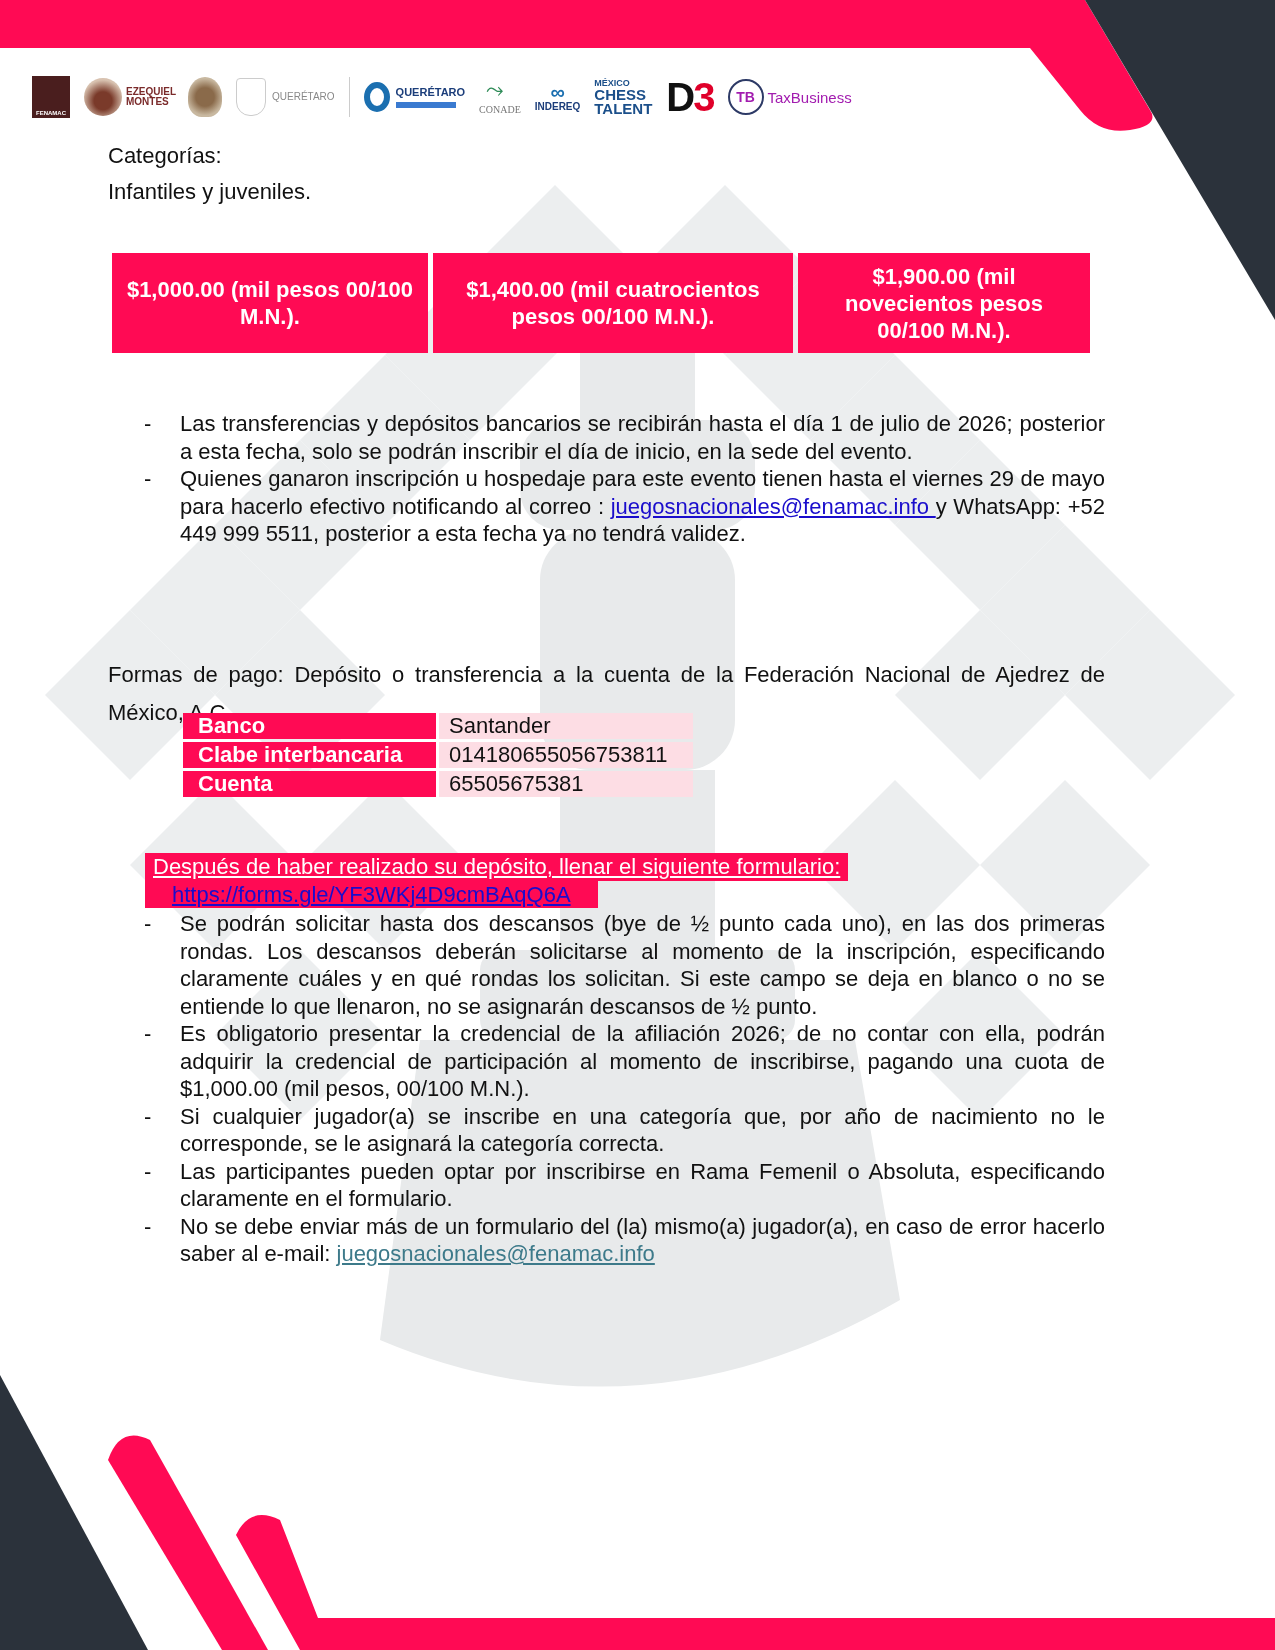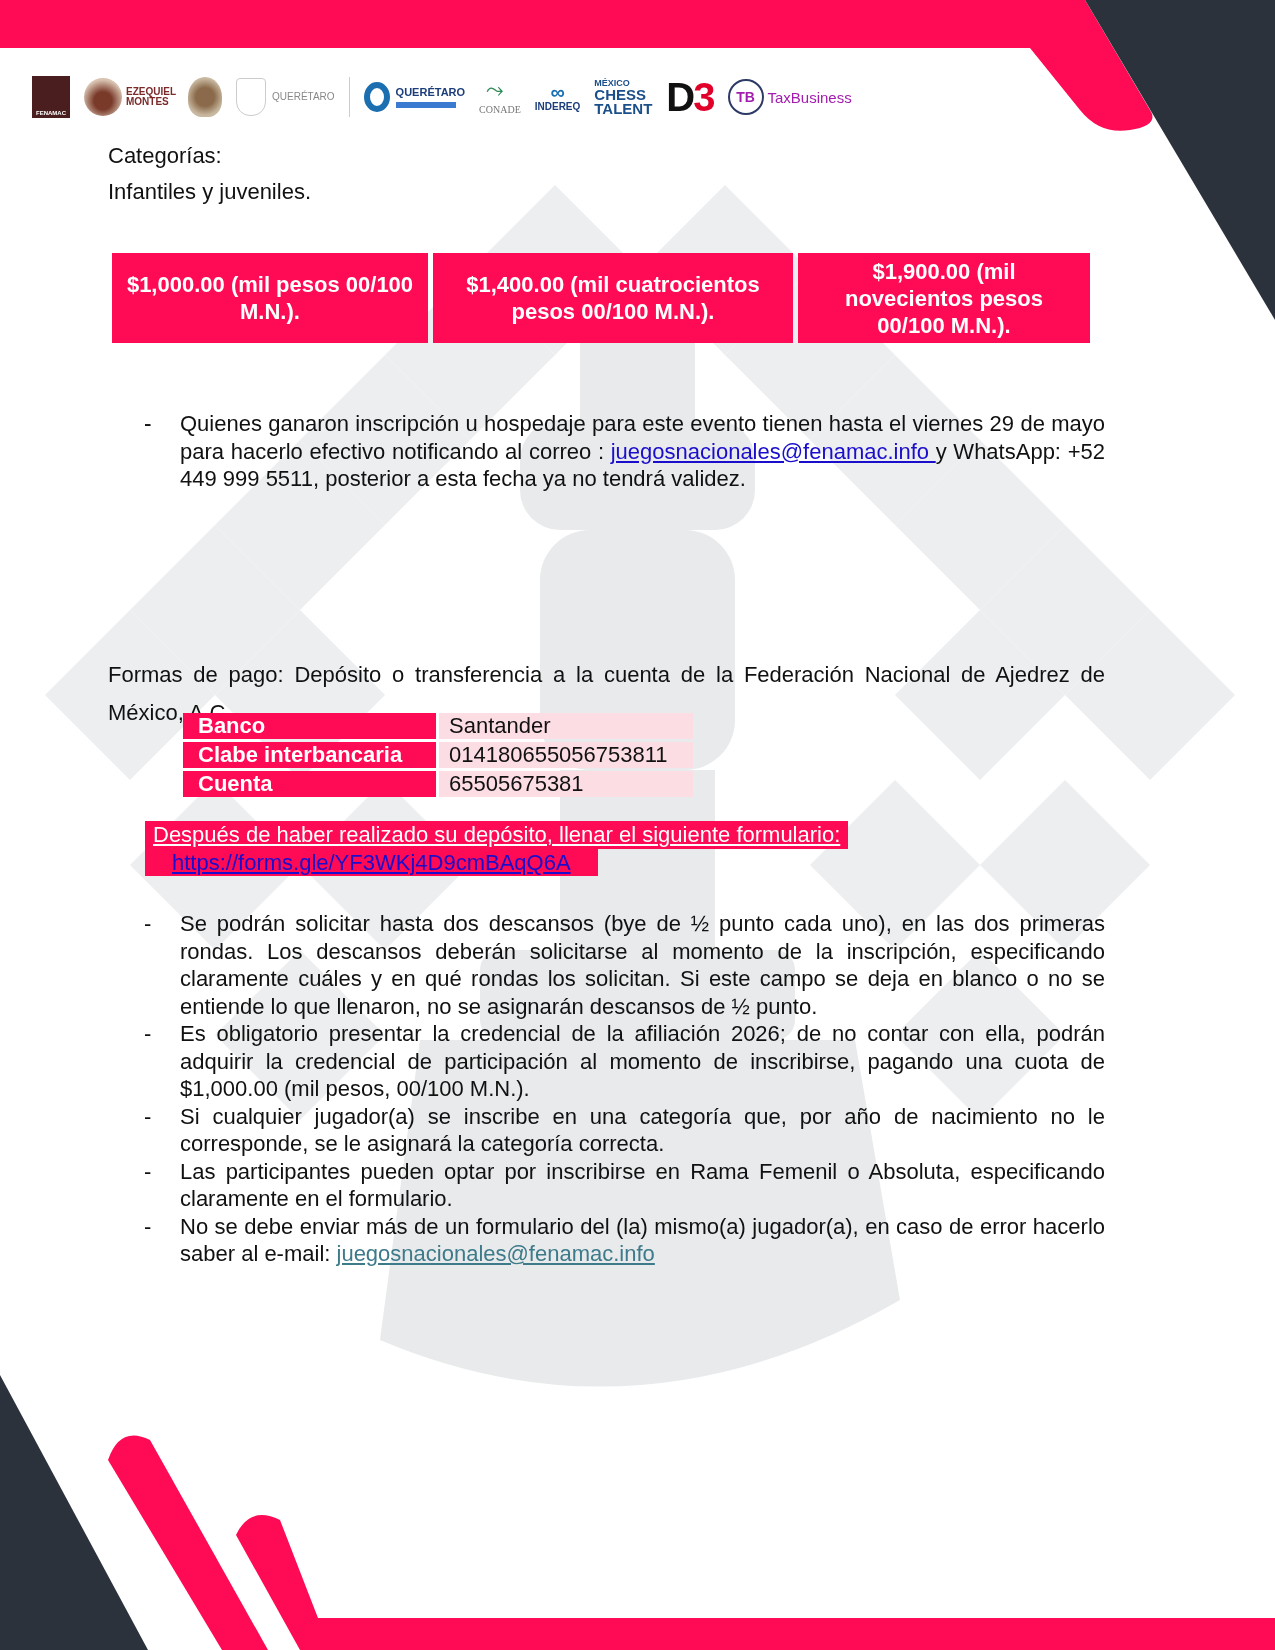--- a/index.html
+++ b/index.html
@@ -25,32 +25,32 @@
   .logo-indereq{flex-direction:column;color:#1b3d7a;font-size:10px;}
   .logo-indereq .inf{font-size:20px;color:#1b6fb0;}
   .logo-chess{flex-direction:column;align-items:flex-start;color:#1b4f8a;font-size:15px;line-height:14px;}
   .logo-chess .small{font-size:9px;line-height:9px;}
   .logo-d3{font-size:40px;font-weight:900;letter-spacing:-2px;color:#111;}
   .logo-d3 span{color:#e0002a;}
   .logo-tax{gap:4px;color:#a21caf;font-weight:normal;font-size:15px;}
   .logo-tax .tb{width:36px;height:36px;border-radius:50%;border:2px solid #2d3a66;display:flex;align-items:center;justify-content:center;font-weight:bold;font-size:14px;box-sizing:border-box;}
 
   .text{font-size:22px;line-height:28px;}
-  .price-row{position:absolute;left:112px;top:253px;height:90px;display:flex;gap:5px;z-index:2;}
+  .price-row{position:absolute;left:112px;top:253px;height:100px;display:flex;gap:5px;z-index:2;}
   .price-cell{background:#ff0a54;color:#fff;font-weight:bold;font-size:22px;line-height:27px;display:flex;align-items:center;justify-content:center;text-align:center;box-sizing:border-box;padding:0 10px;}
   ul.dash{list-style:none;margin:0;padding:0;}
   ul.dash li{position:relative;padding-left:70px;text-align:justify;font-size:22px;line-height:27.5px;}
   ul.dash li .bullet{position:absolute;left:34px;top:0;}
   a.link{color:#1a0dcc;text-decoration:underline;}
   a.link2{color:#3d7a8a;text-decoration:underline;}
   .bank{position:absolute;left:180px;top:710px;z-index:2;border-collapse:separate;border-spacing:3px 3px;}
   .bank td{font-size:22px;height:26px;padding:0 10px;line-height:26px;}
   .bank td.k{background:#ff0a54;color:#fff;font-weight:bold;width:228px;padding-left:15px;}
   .bank td.v{background:#fddde4;color:#111;width:234px;}
-  .form-banner{position:absolute;left:145px;top:821px;z-index:2;}
+  .form-banner{position:absolute;left:145px;top:853px;z-index:2;}
   .form-banner .l1{background:#ff0a54;color:#fff;font-size:22px;line-height:28px;padding:0 8px;text-decoration:underline;display:inline-block;}
   .form-banner .l2{background:#ff0a54;padding:0 27px;display:inline-block;font-size:22px;line-height:27px;}
   .form-banner .l2 a{color:#1a0dcc;text-decoration:underline;}
 </style>
 </head>
 <body>
 
 <svg id="bg-svg" viewBox="0 0 1275 1650" xmlns="http://www.w3.org/2000/svg">
 
   <g fill="#eceeef">
@@ -144,21 +144,21 @@
 <div class="content text" style="left:108px;top:178px;">Infantiles y juveniles.</div>
 
 <div class="price-row">
   <div class="price-cell" style="width:316px;">$1,000.00 (mil pesos 00/100 M.N.).</div>
   <div class="price-cell" style="width:360px;">$1,400.00 (mil cuatrocientos pesos 00/100 M.N.).</div>
   <div class="price-cell" style="width:292px;padding:0 31px;">$1,900.00 (mil novecientos pesos 00/100 M.N.).</div>
 </div>
 
 <div class="content" style="left:110px;top:410px;width:995px;">
   <ul class="dash">
-    <li><span class="bullet">-</span></li>
+    <li><span class="bullet">-</span><span>Las transferencias y depósitos bancarios se recibirán hasta el día 1 de julio de 2026; posterior a esta fecha, solo se podrán inscribir el día de inicio, en la sede del evento.</span></li>
     <li><span class="bullet">-</span><span>Quienes ganaron inscripción u hospedaje para este evento tienen hasta el viernes 29 de mayo para hacerlo efectivo notificando al correo : </span><a class="link" href="#">juegosnacionales@fenamac.info </a><span>y WhatsApp: +52 449 999 5511, posterior a esta fecha ya no tendrá validez.</span></li>
   </ul>
 </div>
 
 <div class="content text" style="left:108px;top:640px;width:997px;text-align:justify;line-height:38px;margin-top:16px;">Formas de pago: Depósito o transferencia a la cuenta de la Federación Nacional de Ajedrez de México, A.C.</div>
 
 <table class="bank">
   <tbody>
       <tr>
         <td class="k">Banco</td>

